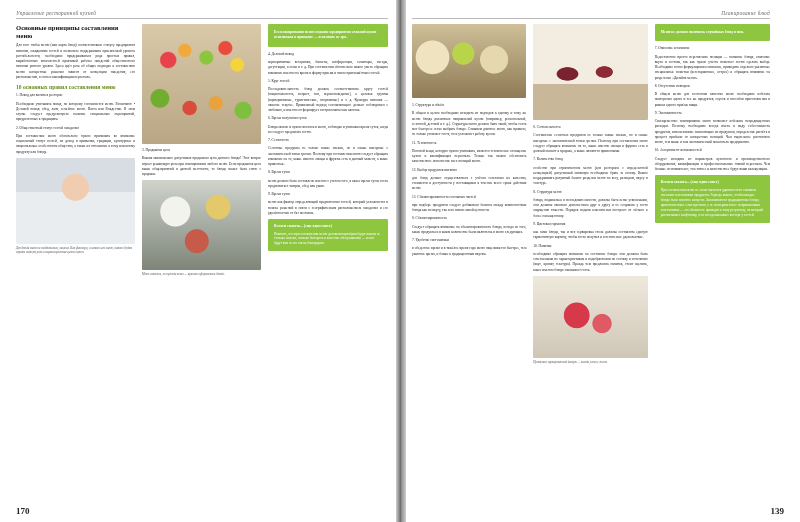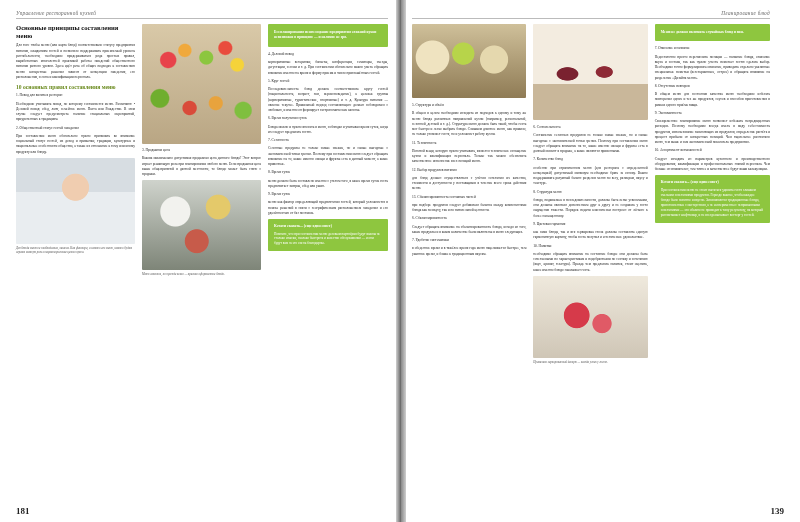--- a/index.html
+++ b/index.html
@@ -190,21 +190,21 @@
         <p class="t">меню как фактор определяющий предпочтения гостей, который усложняется в поиске решений в связи с географическим расположением заведения и его удалённостью от баз поставок.</p>
 
         <div class="tipbox">
           <span class="th">Кстати сказать... (еще один совет)</span>
           <span>Помните, что при составлении меню деловым партнёрам будут важны не столько изыски, сколько быстрота и качество обслуживания — и они будут вам за это очень благодарны.</span>
         </div>
       </div>
 
     </div>
 
-    <div class="folio l">181</div>
+    <div class="folio l">170</div>
   </div>
 
   <div class="gutter"></div>
 
   <div class="page right">
     <div class="runhead r">Планирование блюд</div>
 
     <div class="cols">
 
       <div class="col">

